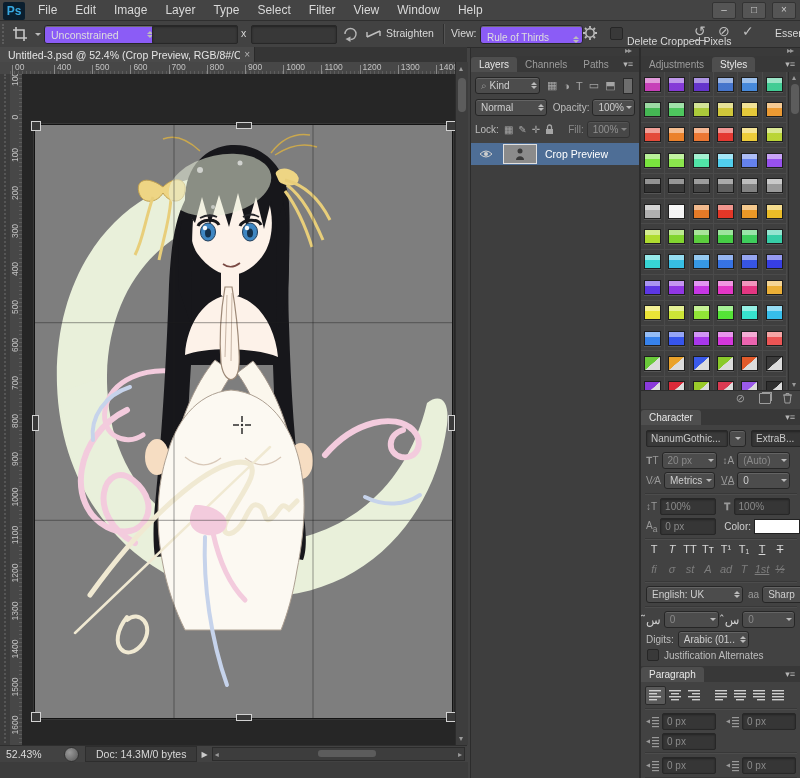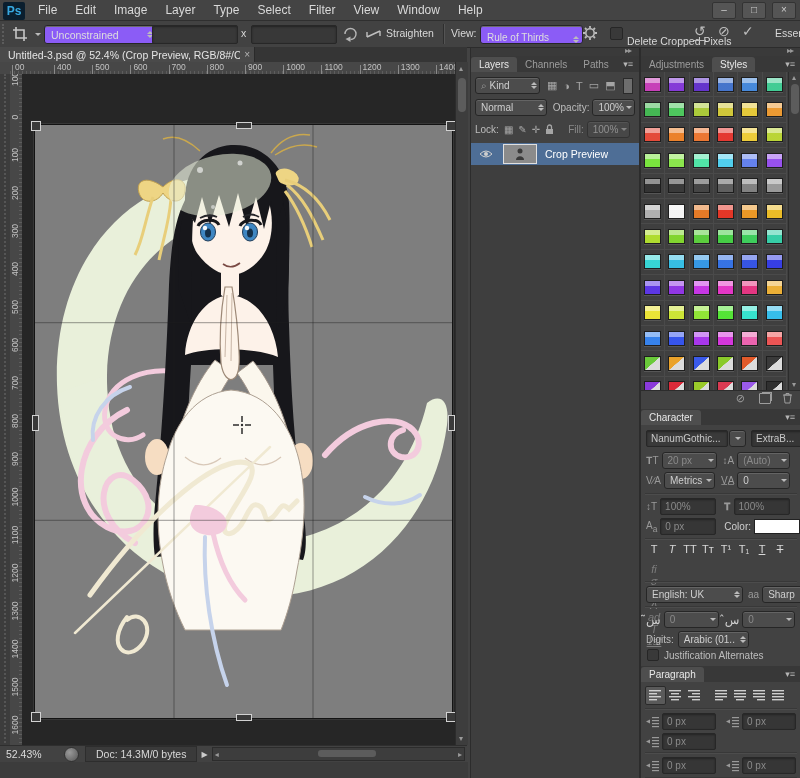--- a/index.html
+++ b/index.html
@@ -776,21 +776,21 @@
       <div class="prow fmtrow" id="fmtrow" style="left:4px;top:118px;">
           <span>T</span>
           <span>T</span>
           <span>TT</span>
           <span>Tᴛ</span>
           <span>T¹</span>
           <span>T₁</span>
           <span>T</span>
           <span>T</span>
         </div>
-      <div class="prow fmtrow ot" id="otrow" style="left:4px;top:138px;flex-direction:column;">
+      <div class="prow fmtrow ot" id="otrow" style="left:4px;top:138px;">
           <span>fi</span>
           <span>σ</span>
           <span>st</span>
           <span>A</span>
           <span>ad</span>
           <span>T</span>
           <span>1st</span>
           <span>½</span>
         </div>
       <div class="hline" style="top:156px;"></div>

